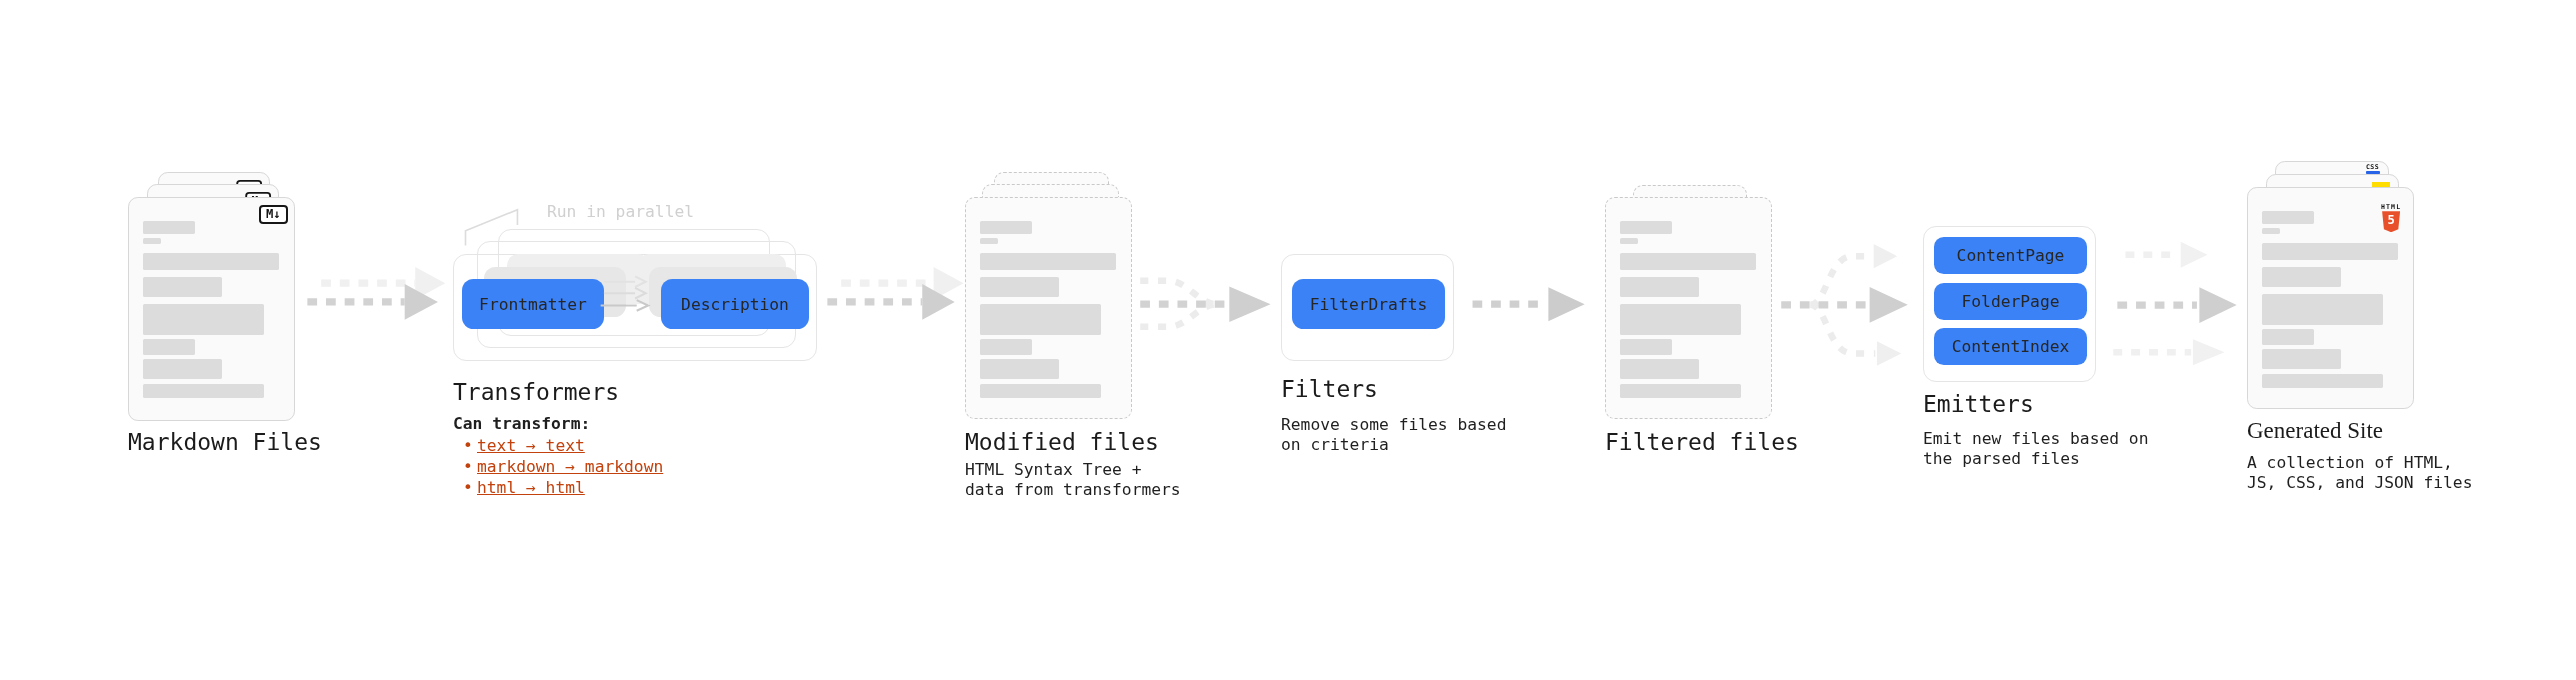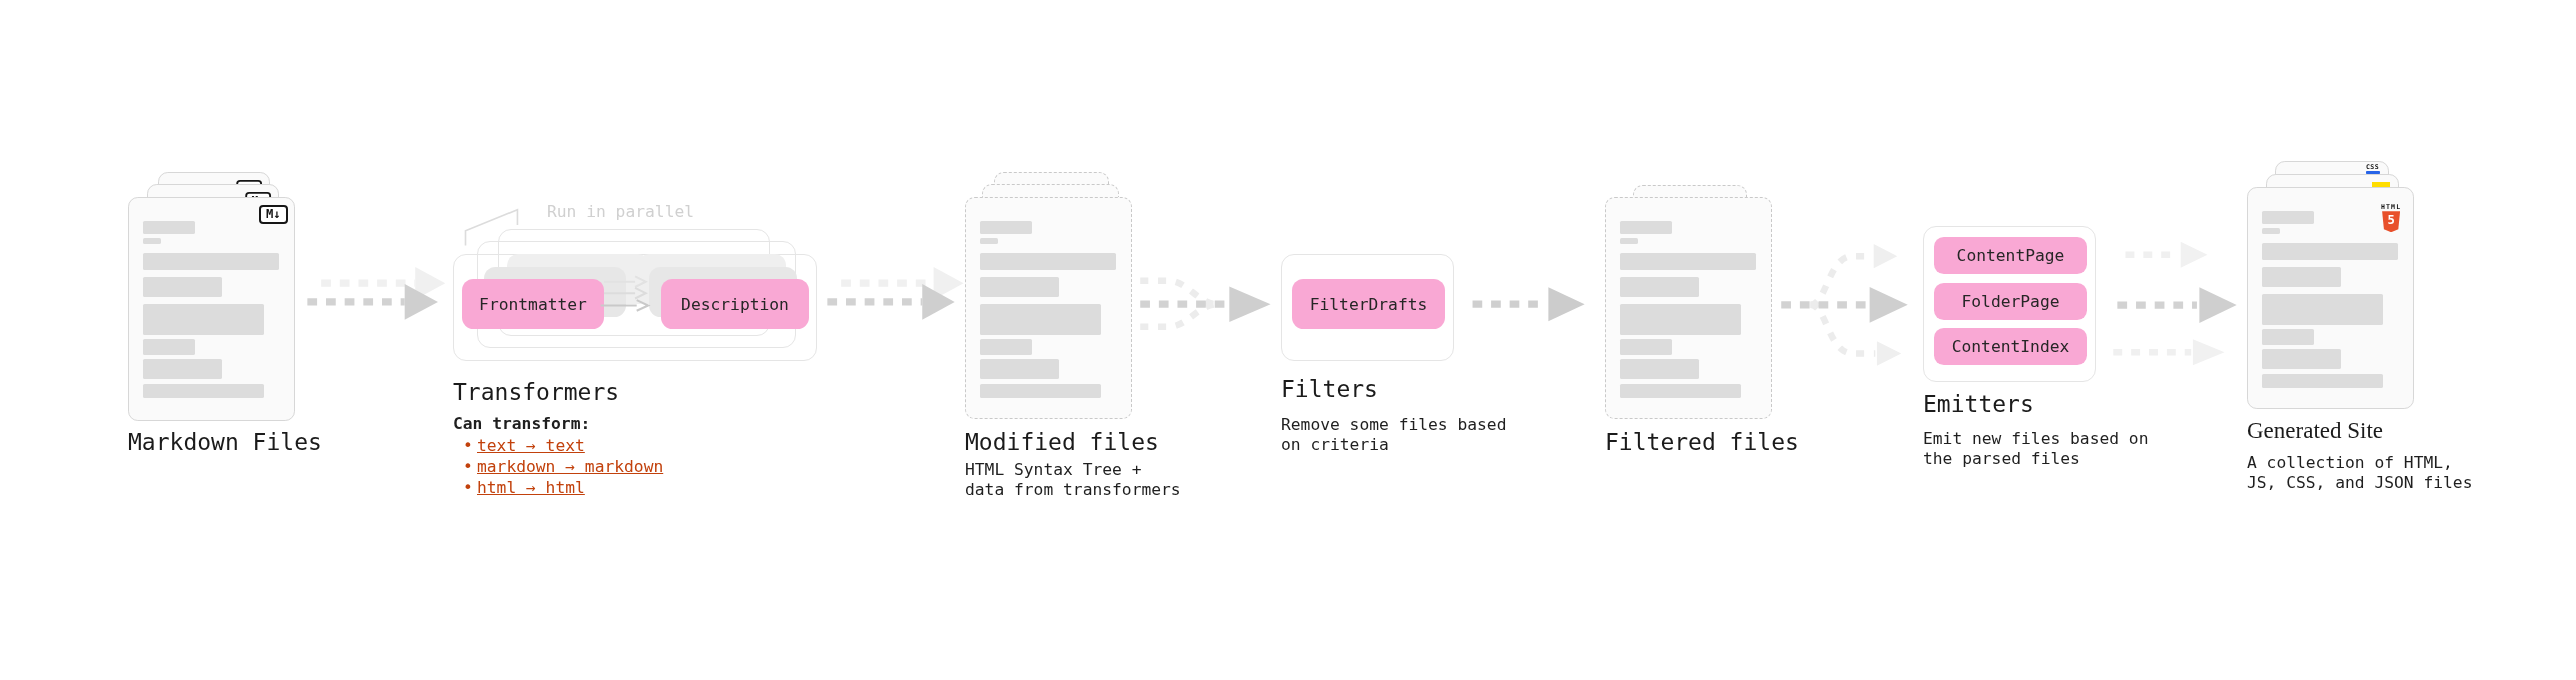--- a/index.html
+++ b/index.html
@@ -14,21 +14,21 @@
 
   
   .md-badge{position:absolute;top:7.3px;right:6.5px;background:#ffffff;border:2.4px solid #161616;border-radius:4.1px;
             font-weight:700;font-size:12.2px;line-height:13px;padding:0.8px 4.9px;color:#161616;white-space:nowrap;}
   .md-badge.small{transform:scale(.92);transform-origin:top right;}
 
   
   .container-box{position:absolute;border:1.6px solid #e5e5e5;border-radius:13px;background:transparent;box-sizing:border-box;}
   .container-box.filled{background:#ffffff;}
 
-  .pill{position:absolute;background:#f9a8d4;border-radius:11.4px;display:flex;align-items:center;justify-content:center;
+  .pill{position:absolute;background:#3b82f6;border-radius:11.4px;display:flex;align-items:center;justify-content:center;
         font-size:16.3px;color:#262626;box-sizing:border-box;white-space:nowrap;}
   .pill.ghost1{background:#e7e7e7;}
   .pill.ghost2{background:#efefef;}
   .pill.small{border-radius:9.8px;}
 
   .stage-label{position:absolute;font-size:23px;font-weight:500;color:#1b1b1b;white-space:nowrap;line-height:24.4px;}
   .stage-desc{position:absolute;font-size:16.3px;color:#1f1f1f;line-height:20.3px;white-space:nowrap;}
   .desc-title{position:absolute;font-size:16.3px;color:#1f1f1f;line-height:19.5px;white-space:nowrap;}
   .bullets{position:absolute;font-size:16.3px;color:#c2410c;line-height:21px;white-space:nowrap;text-decoration:underline;}
   .bullets .dot{display:inline-block;width:14px;}

